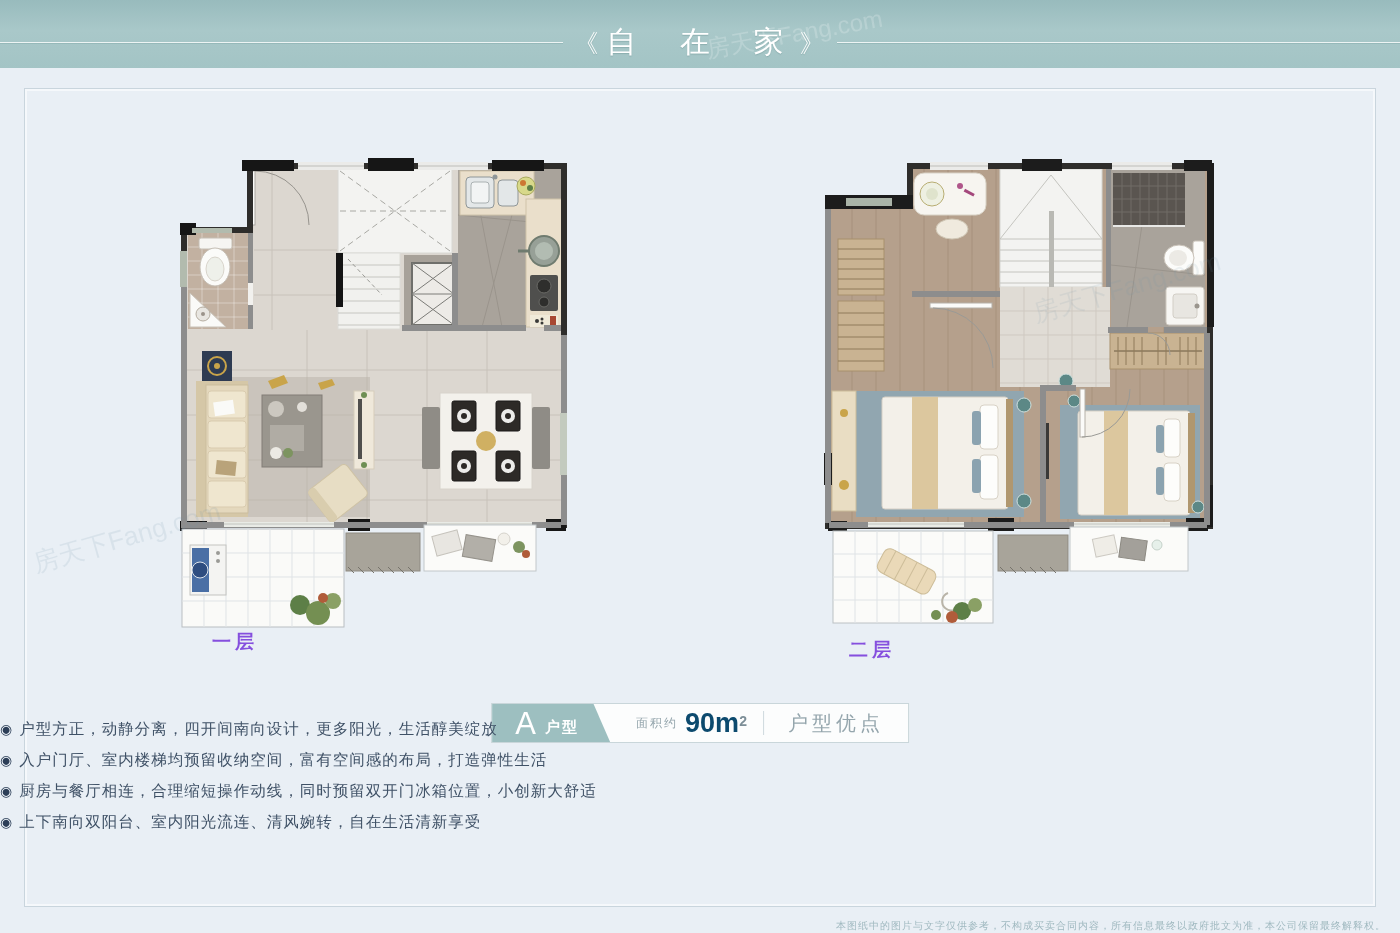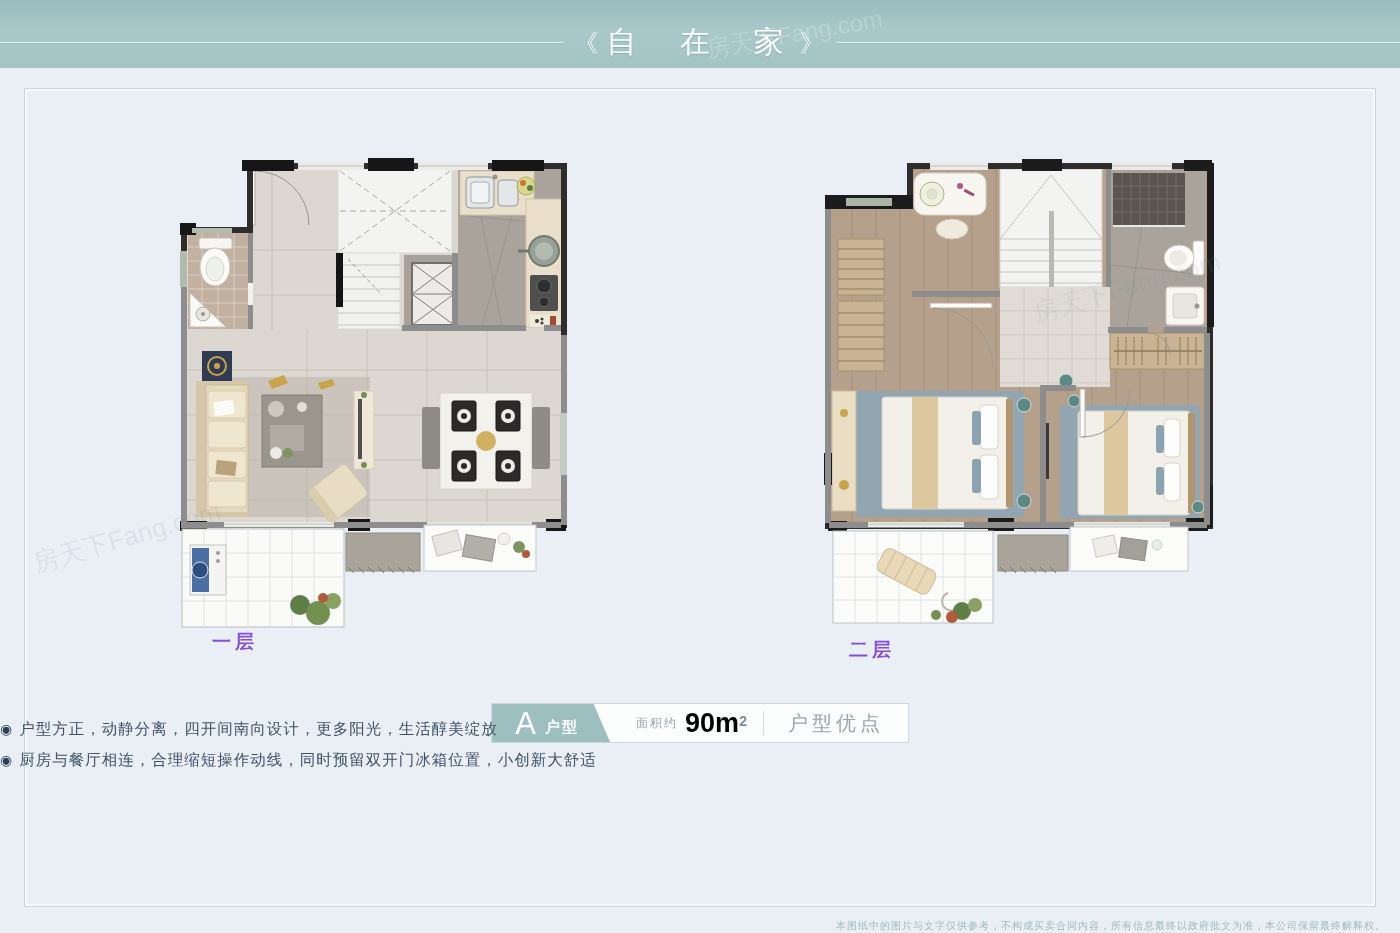--- a/index.html
+++ b/index.html
@@ -31,21 +31,21 @@
 
   
   .unit-bar{position:absolute;left:50%;transform:translateX(-50%);top:703px;height:38px;
             display:flex;align-items:stretch;background:#fcfdfd;border:1px solid #c9d6da;}
   .unit-tab{width:118px;background:#9dbfc0;clip-path:polygon(0 0,86% 0,100% 100%,0 100%);
             display:flex;align-items:center;justify-content:center;color:#fff;}
   .unit-letter{font-size:31px;line-height:1;margin-right:9px;margin-left:-8px;}
   .unit-word{font-size:15px;font-weight:bold;margin-top:8px;letter-spacing:2px;text-align:right;}
   .unit-area{display:flex;align-items:center;padding:0 16px 0 26px;}
   .area-prefix{font-size:12px;color:#95a6ad;letter-spacing:2px;margin-right:7px;}
-  .area-value{font-size:27px;font-weight:bold;color:#000000;}
+  .area-value{font-size:27px;font-weight:bold;color:#0c4a6e;}
   .area-sup{font-size:14px;font-weight:bold;color:#7c8e97;vertical-align:top;position:relative;top:-2px;}
   .unit-div{width:1px;background:#cfdade;margin:7px 0;}
   .unit-adv{display:flex;align-items:center;padding:0 24px;font-size:20px;color:#95a6ad;letter-spacing:4px;}
 
   
   .features{position:absolute;left:0;right:0;top:719px;text-align:left;}
   .feature-line{font-size:15.5px;color:#3f5166;margin-bottom:10px;letter-spacing:1px;}
   .bullet{color:#2c3e57;font-size:14px;margin-right:6px;}
 
   
@@ -636,21 +636,23 @@
       <span class="area-prefix">面积约</span>
       <span class="area-value">90m</span>
       <span class="area-sup">2</span>
     </div>
     <div class="unit-div"></div>
     <div class="unit-adv">户型优点</div>
   </div>
 
   <div class="features">
     <div class="feature-line"><span class="bullet">◉</span><span>户型方正，动静分离，四开间南向设计，更多阳光，生活醇美绽放</span></div>
+    <div class="feature-line"><span class="bullet">◉</span><span>入户门厅、室内楼梯均预留收纳空间，富有空间感的布局，打造弹性生活</span></div>
     <div class="feature-line"><span class="bullet">◉</span><span>厨房与餐厅相连，合理缩短操作动线，同时预留双开门冰箱位置，小创新大舒适</span></div>
+    <div class="feature-line"><span class="bullet">◉</span><span>上下南向双阳台、室内阳光流连、清风婉转，自在生活清新享受</span></div>
   </div>
 
   <div class="wm wm2">房天下Fang.com</div>
   <div class="wm wm3">房天下Fang.com</div>
 
   <div class="disclaimer">本图纸中的图片与文字仅供参考，不构成买卖合同内容，所有信息最终以政府批文为准，本公司保留最终解释权。</div>
 
 </div>
 
 </body></html>

